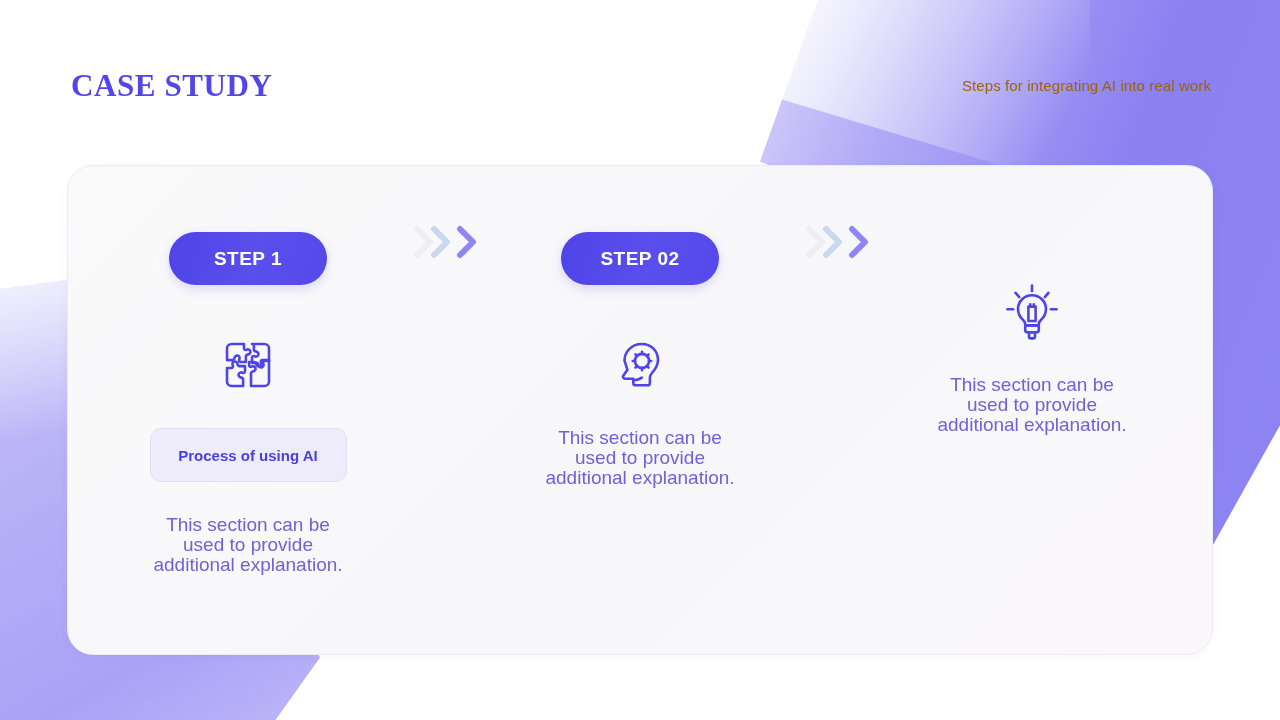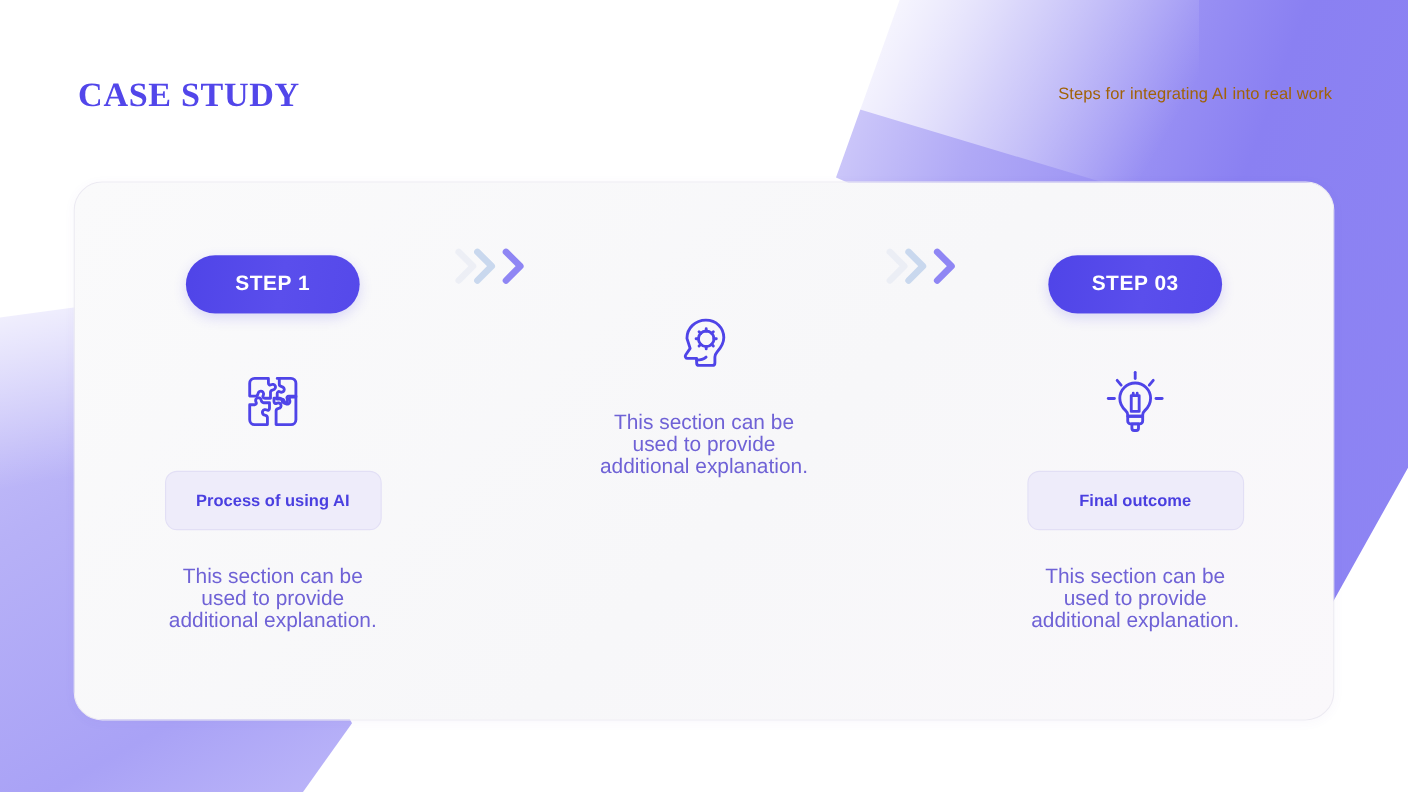--- a/index.html
+++ b/index.html
@@ -224,20 +224,21 @@
         <svg class="chev light" width="30" height="40" viewBox="0 0 30 40" fill="none">
           <path d="M9 7l13 13L9 33" stroke="#c9d8ee" stroke-width="6" stroke-linecap="round" stroke-linejoin="round"></path>
         </svg>
         <svg class="chev" width="30" height="40" viewBox="0 0 30 40" fill="none">
           <path d="M9 7l13 13L9 33" stroke="#8f86f4" stroke-width="6" stroke-linecap="round" stroke-linejoin="round"></path>
         </svg>
       </div>
     </div>
 
     <div class="step-col">
+      <div class="step-pill">STEP 02</div>
 
       <div class="step-icon">
         <svg width="58" height="58" viewBox="0 0 58 58" fill="none">
           <g stroke="#4f44e8" stroke-width="2.6" stroke-linecap="round" stroke-linejoin="round" fill="none">
             <path d="M13.5 24.6c0-9.3 7.6-16.6 17.2-16.6 9.5 0 16.3 7 16.3 15.9 0 6.4-3.6 10.3-6.1 13.1-1.3 1.5-2 2.7-2 4.6v5.3c0 1.3-1 2.3-2.3 2.3H24.6c-1.3 0-2.3-1-2.3-2.3v-4.1H14c-1.6 0-2.6-1.8-1.7-3.1l4.1-6-2.9-9.1Z"></path>
             <path d="M22.3 44.3c3.8 0 6.6-1 8.6-2.7"></path>
             <circle cx="31" cy="25" r="7.1"></circle>
             <path d="M31 15.8v2.3M31 31.9v2.3M40.2 25h-2.3M24.1 25h-2.3M37.5 18.5l-1.6 1.6M26.1 29.9l-1.6 1.6M37.5 31.5l-1.6-1.6M26.1 20.1l-1.6-1.6"></path>
           </g>
         </svg>
@@ -254,37 +255,35 @@
         <svg class="chev light" width="30" height="40" viewBox="0 0 30 40" fill="none">
           <path d="M9 7l13 13L9 33" stroke="#c9d8ee" stroke-width="6" stroke-linecap="round" stroke-linejoin="round"></path>
         </svg>
         <svg class="chev" width="30" height="40" viewBox="0 0 30 40" fill="none">
           <path d="M9 7l13 13L9 33" stroke="#8f86f4" stroke-width="6" stroke-linecap="round" stroke-linejoin="round"></path>
         </svg>
       </div>
     </div>
 
     <div class="step-col">
-      <div class="step-pill">STEP 03</div>
 
       <div class="step-icon">
         <svg width="60" height="62" viewBox="0 0 60 62" fill="none">
           <g stroke="#4f44e8" stroke-width="2.6" stroke-linecap="round" stroke-linejoin="round" fill="none">
             <path d="M30 4.5v5.6"></path>
             <path d="M13.6 11.8l3.6 4.3"></path>
             <path d="M46.4 11.8l-3.6 4.3"></path>
             <path d="M5.5 28.3h5.6"></path>
             <path d="M54.5 28.3h-5.6"></path>
             <path d="M30 14.2c-7.7 0-14 6.2-14 13.9 0 4.8 2.4 8.6 5.3 11.2 1.2 1.1 1.9 2.4 1.9 3.9v1.2h13.6v-1.2c0-1.5.7-2.8 1.9-3.9 2.9-2.6 5.3-6.4 5.3-11.2 0-7.7-6.3-13.9-14-13.9Z"></path>
             <path d="M23.2 44.4h13.6v4.3a2.6 2.6 0 0 1-2.6 2.6H25.8a2.6 2.6 0 0 1-2.6-2.6v-4.3Z"></path>
             <path d="M27 51.3h6v4.1a2 2 0 0 1-2 2h-2a2 2 0 0 1-2-2v-4.1Z"></path>
             <path d="M26.4 25.6h7.2v14.4h-7.2z"></path>
             <path d="M28.2 25.6v-2.2M31.8 25.6v-2.2"></path>
           </g>
         </svg>
       </div>
 
-      <div class="step-label">Final outcome</div>
       <div class="step-desc">This section can be used to provide additional explanation.</div>
     </div>
 
   </div>
 </div>
 
 </body></html>

